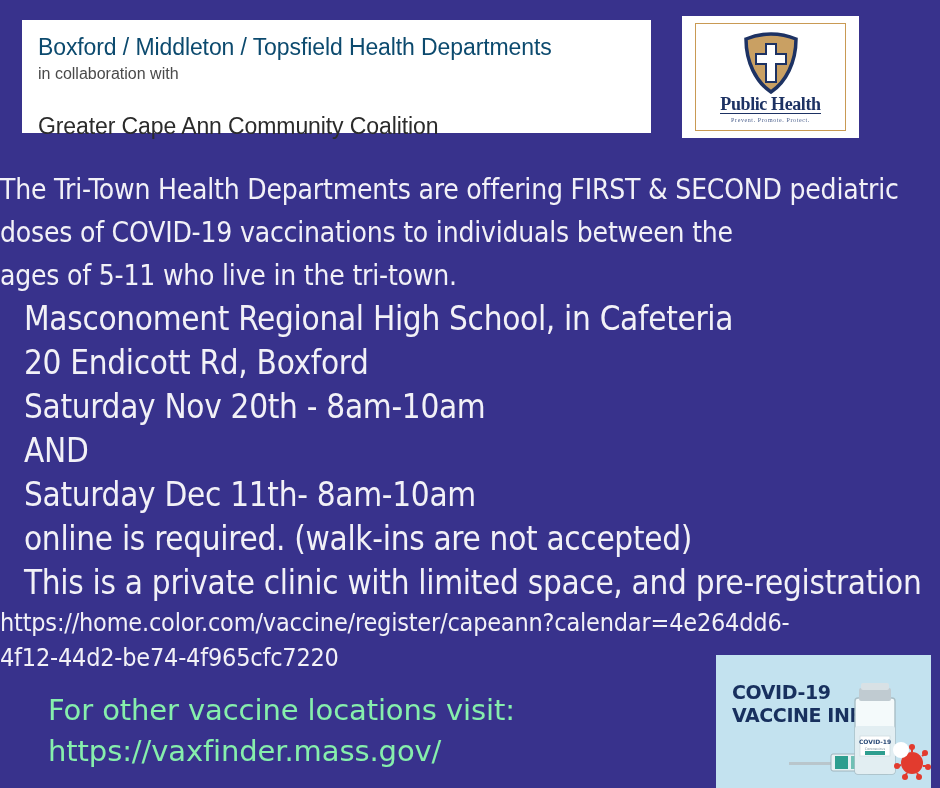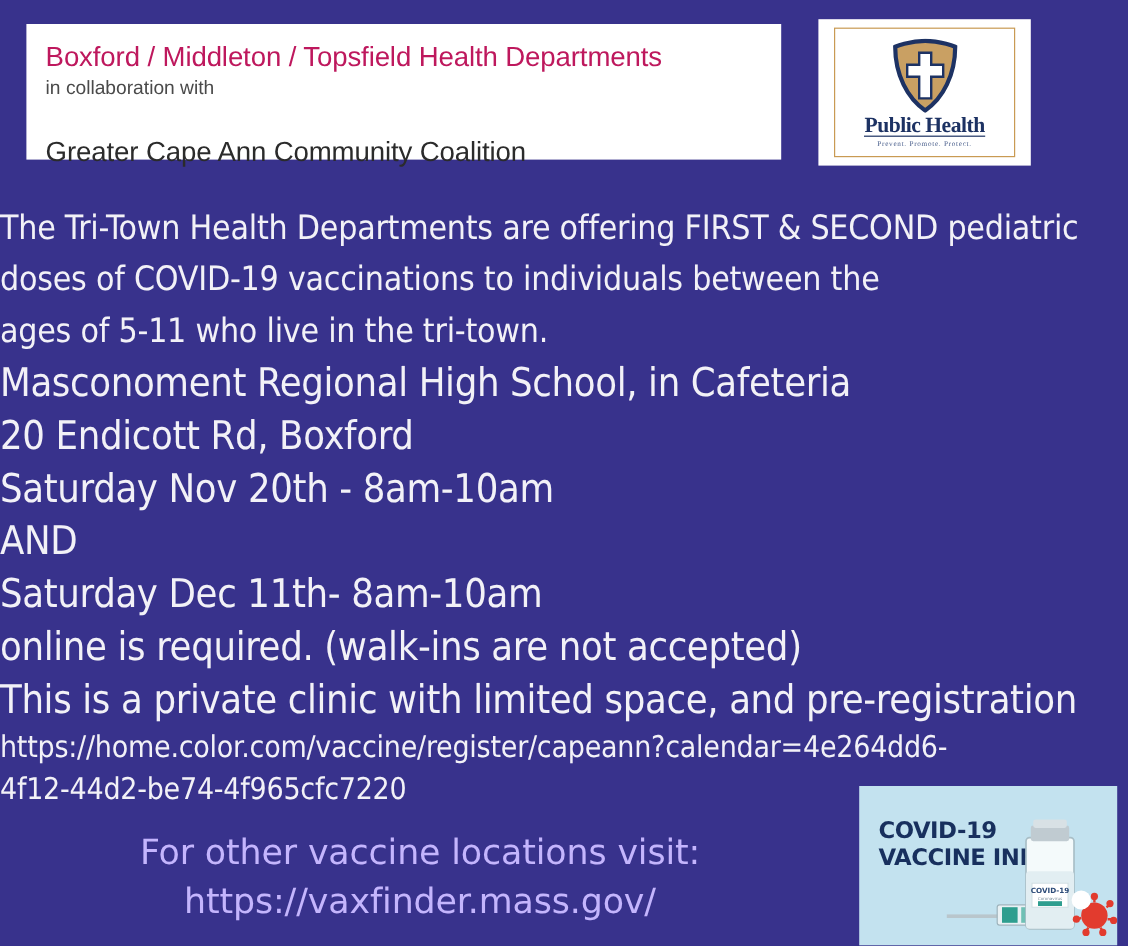--- a/index.html
+++ b/index.html
@@ -34,21 +34,21 @@
     left: 22px;
     top: 20px;
     width: 629px;
     height: 113px;
     background: #ffffff;
     box-sizing: border-box;
     padding: 12px 0 0 16px;
   }
   .org-line1 {
     font-size: 23px;
-    color: #be185d;
+    color: #0c4a6e;
     letter-spacing: -0.1px;
     line-height: 30px;
     white-space: nowrap;
   }
   .org-line2 {
     font-size: 16px;
     color: #4a4a4a;
     line-height: 24px;
     white-space: nowrap;
   }
@@ -128,35 +128,37 @@
   }
   .ln-sm {
     font-size: 28px;
     line-height: 43px;
     letter-spacing: -0.2px;
   }
   .ln-lg {
     font-size: 33px;
     line-height: 44px;
     letter-spacing: -0.3px;
+    padding-left: 24px;
   }
   .ln-url {
     font-size: 25px;
     line-height: 35px;
     letter-spacing: -0.2px;
   }
 
   
   .orange-block {
     position: absolute;
     left: 0;
     top: 690px;
     width: 700px;
-    text-align: center;
-    color: #c4b5fd;
+    text-align: left;
+    color: #86efac;
+    padding-left: 48px;
   }
   .orange-line {
     font-family: "DejaVu Sans", sans-serif;
     font-size: 29px;
     line-height: 41px;
     letter-spacing: -0.1px;
     white-space: nowrap;
   }
 
   

